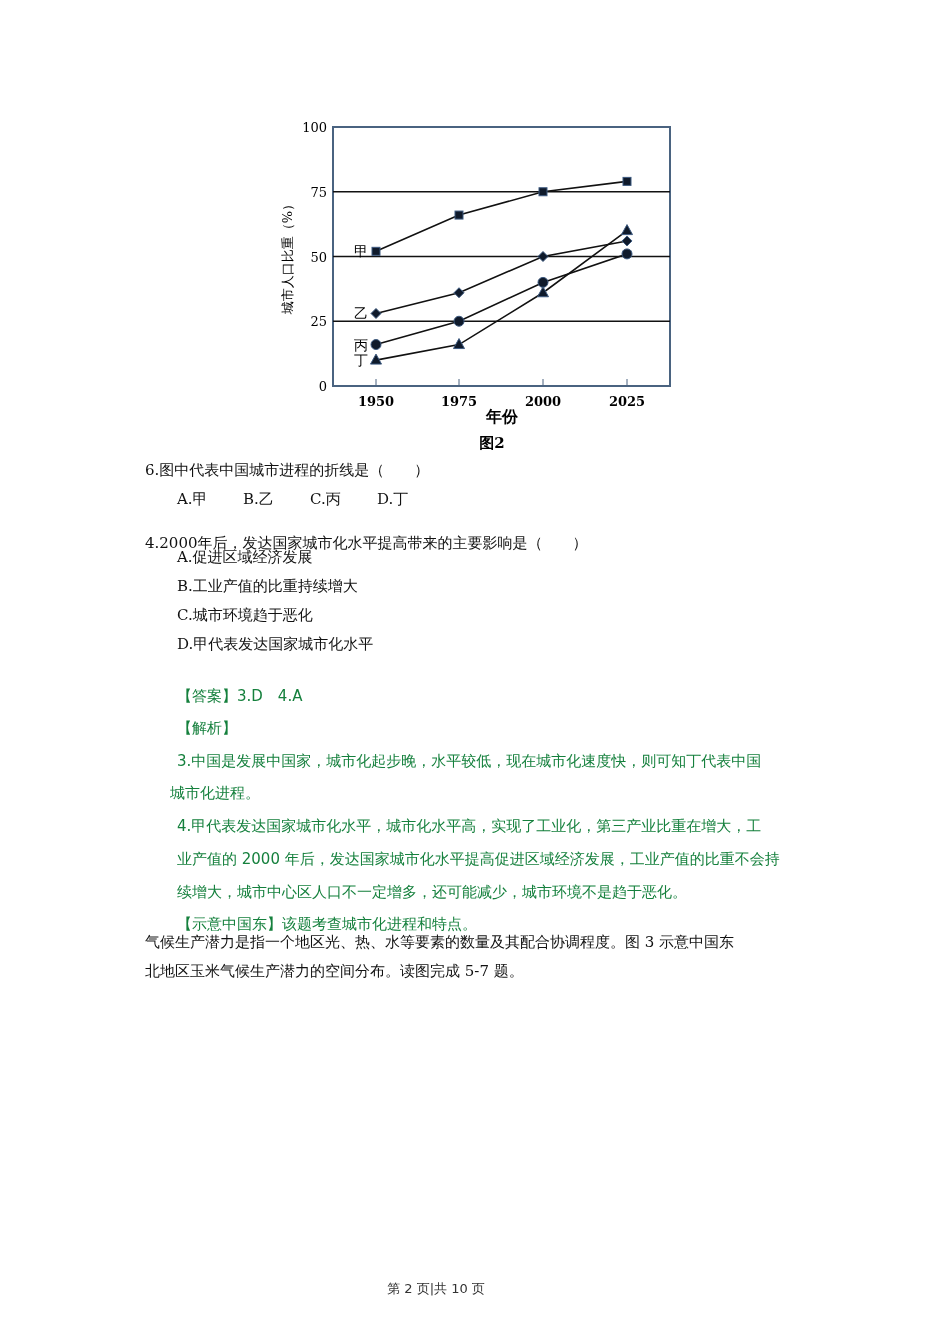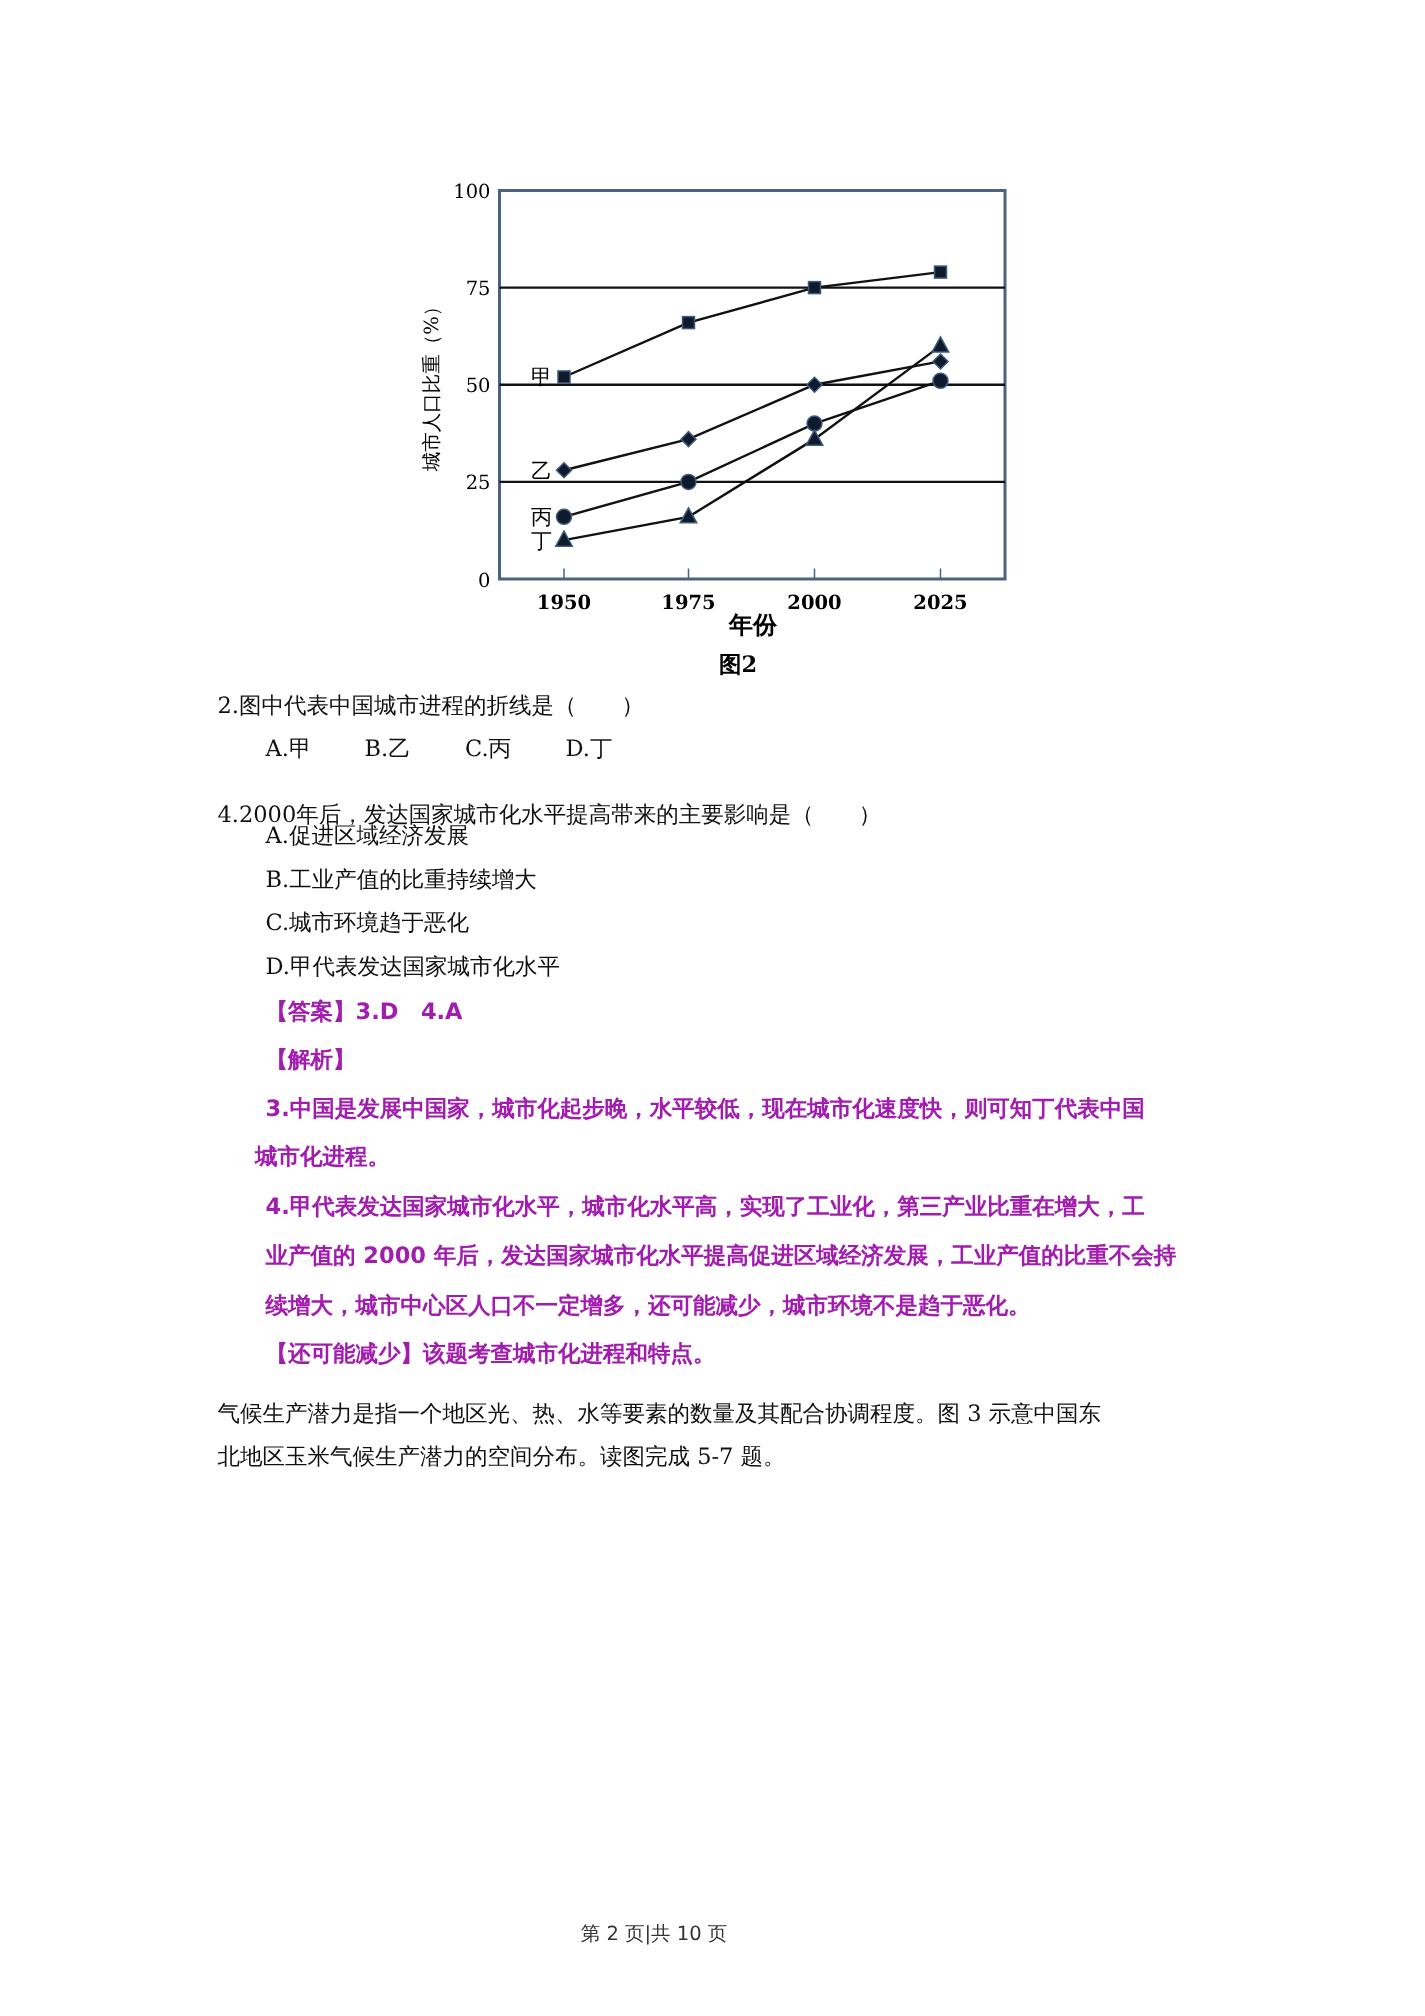--- a/index.html
+++ b/index.html
@@ -1,20 +1,20 @@
 <!DOCTYPE html>
 <html><head>
 <meta charset="utf-8">
 <style>
   html, body { margin: 0; padding: 0; background: #ffffff; }
   body { width: 950px; height: 1344px; position: relative; overflow: hidden;
          font-family: "DejaVu Serif", "Liberation Serif", serif; color: #111; }
   .abs { position: absolute; }
   .q { font-size: 15px; white-space: nowrap; }
-  .red { color: #a21caf; font-weight: bold; font-family: "DejaVu Sans", "Liberation Sans", sans-serif; font-size: 15px; white-space: nowrap; }
+  .red { color: #15803d; font-weight: normal; font-family: "DejaVu Sans", "Liberation Sans", sans-serif; font-size: 15px; white-space: nowrap; margin-top: 22px; }
   .chart { position: absolute; left: 280px; top: 115px; }
   .chart svg text { font-family: "DejaVu Serif", "Liberation Serif", serif; }
   .footer { font-family: "DejaVu Sans", "Liberation Sans", sans-serif; font-size: 13px; color: #333; }
 </style>
 </head>
 <body>
 
 <div class="chart">
   <svg id="chart-svg" width="400" height="340" viewBox="0 0 400 340">
 
@@ -66,37 +66,37 @@
         <polygon points="263,171.76 268.5,181.76 257.5,181.76" fill="#0f1a2b" stroke="#3d5a80" stroke-width="1"></polygon>
         <polygon points="347,109.6 352.5,119.6 341.5,119.6" fill="#0f1a2b" stroke="#3d5a80" stroke-width="1"></polygon>
         <text x="88" y="250.1" font-size="14" text-anchor="end">丁</text>
       </g>
     <text id="ylabel" x="12" y="141" font-size="13" text-anchor="middle" transform="rotate(-90 12 141)">城市人口比重（%）</text>
     <text x="222" y="307" font-size="16" font-weight="bold" text-anchor="middle">年份</text>
     <text x="212" y="333" font-size="15" font-weight="bold" text-anchor="middle">图2</text>
   </svg>
 </div>
 
-<div class="abs q" style="left:145px; top:461px;">2.图中代表中国城市进程的折线是（　　）</div>
+<div class="abs q" style="left:145px; top:461px;">6.图中代表中国城市进程的折线是（　　）</div>
 <div class="abs q" style="left:177px; top:490px;">A.甲</div>
 <div class="abs q" style="left:243px; top:490px;">B.乙</div>
 <div class="abs q" style="left:310px; top:490px;">C.丙</div>
 <div class="abs q" style="left:377px; top:490px;">D.丁</div>
 
 <div class="abs q" style="left:145px; top:534px;">4.2000年后，发达国家城市化水平提高带来的主要影响是（　　）</div>
 <div class="abs q" style="left:177px; top:548px;">A.促进区域经济发展</div>
 <div class="abs q" style="left:177px; top:577px;">B.工业产值的比重持续增大</div>
 <div class="abs q" style="left:177px; top:606px;">C.城市环境趋于恶化</div>
 <div class="abs q" style="left:177px; top:635px;">D.甲代表发达国家城市化水平</div>
 
 <div class="abs red" style="left:177px; top:665px;">【答案】3.D　4.A</div>
 <div class="abs red" style="left:177px; top:697px;">【解析】</div>
 <div class="abs red" style="left:177px; top:730px;">3.中国是发展中国家，城市化起步晚，水平较低，现在城市化速度快，则可知丁代表中国</div>
 <div class="abs red" style="left:170px; top:762px;">城市化进程。</div>
 <div class="abs red" style="left:177px; top:795px;">4.甲代表发达国家城市化水平，城市化水平高，实现了工业化，第三产业比重在增大，工</div>
 <div class="abs red" style="left:177px; top:828px;">业产值的 2000 年后，发达国家城市化水平提高促进区域经济发展，工业产值的比重不会持</div>
 <div class="abs red" style="left:177px; top:861px;">续增大，城市中心区人口不一定增多，还可能减少，城市环境不是趋于恶化。</div>
-<div class="abs red" style="left:177px; top:893px;">【还可能减少】该题考查城市化进程和特点。</div>
+<div class="abs red" style="left:177px; top:893px;">【示意中国东】该题考查城市化进程和特点。</div>
 
 <div class="abs q" style="left:145px; top:933px;">气候生产潜力是指一个地区光、热、水等要素的数量及其配合协调程度。图 3 示意中国东</div>
 <div class="abs q" style="left:145px; top:962px;">北地区玉米气候生产潜力的空间分布。读图完成 5-7 题。</div>
 
 <div class="abs footer" style="left:0; width:872px; text-align:center; top:1280px;">第 2 页|共 10 页</div>
 
 </body></html>

